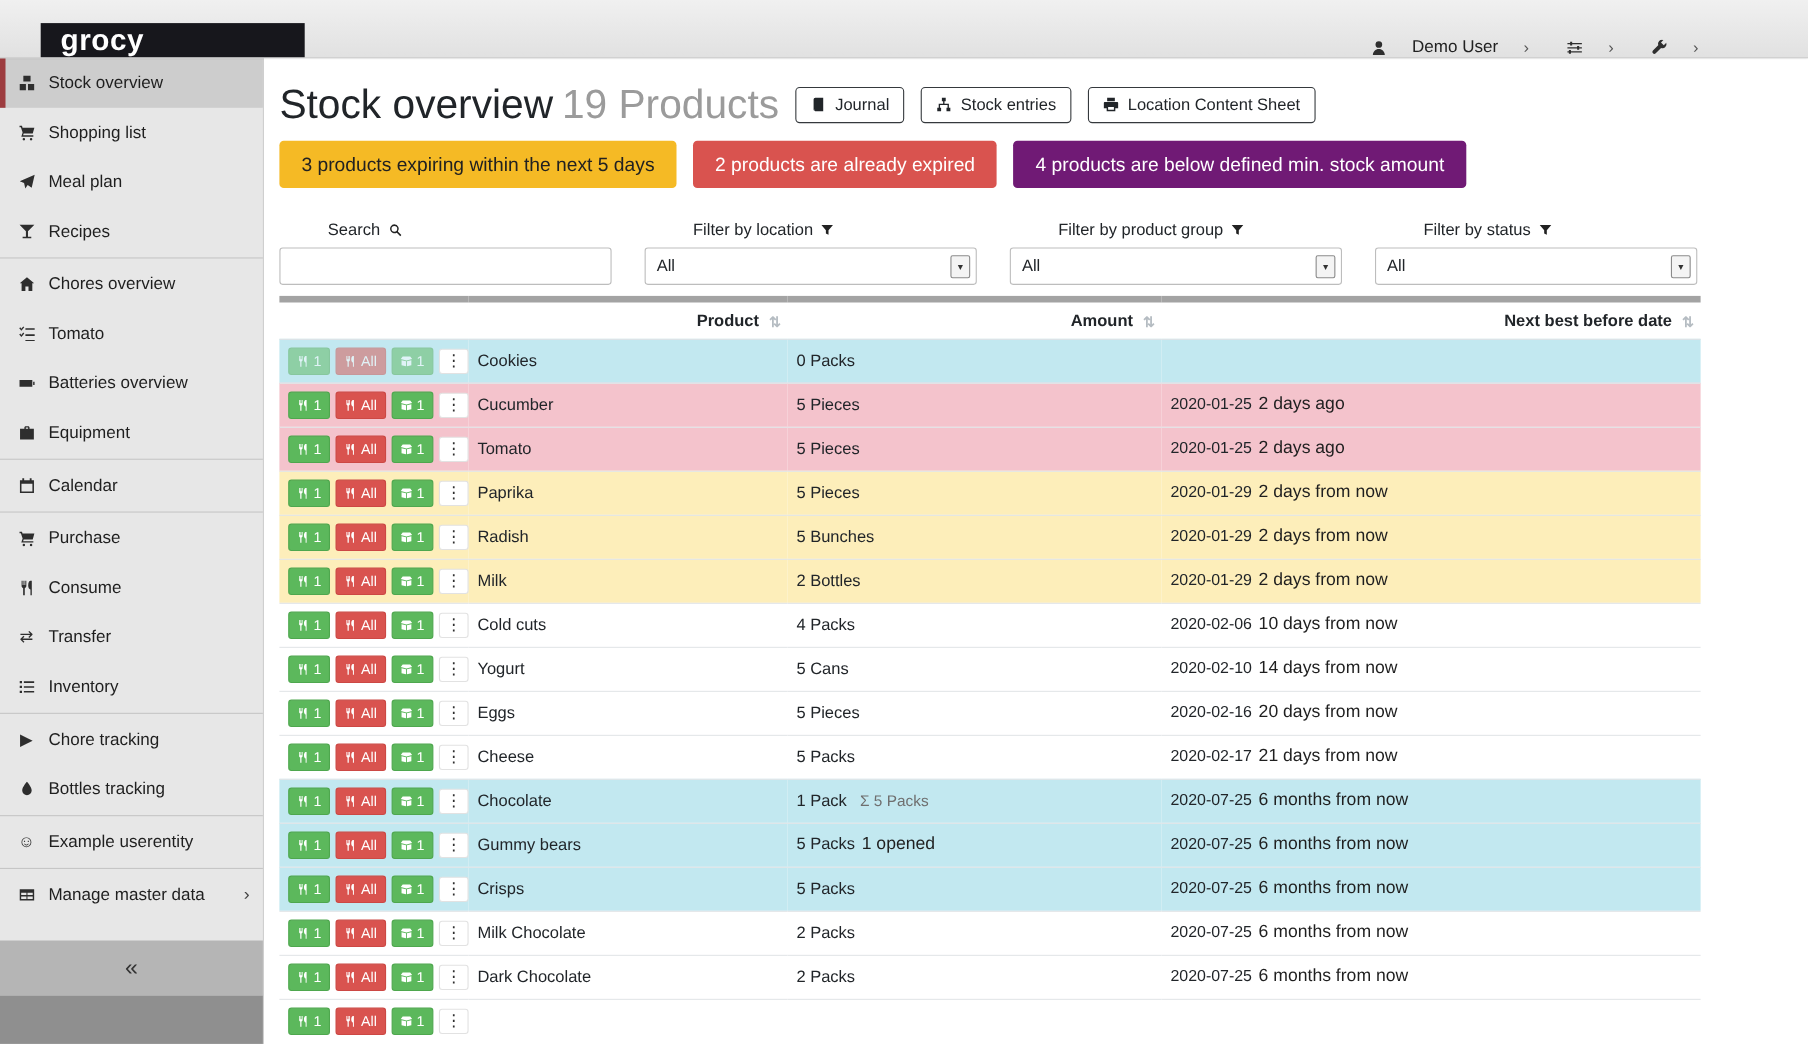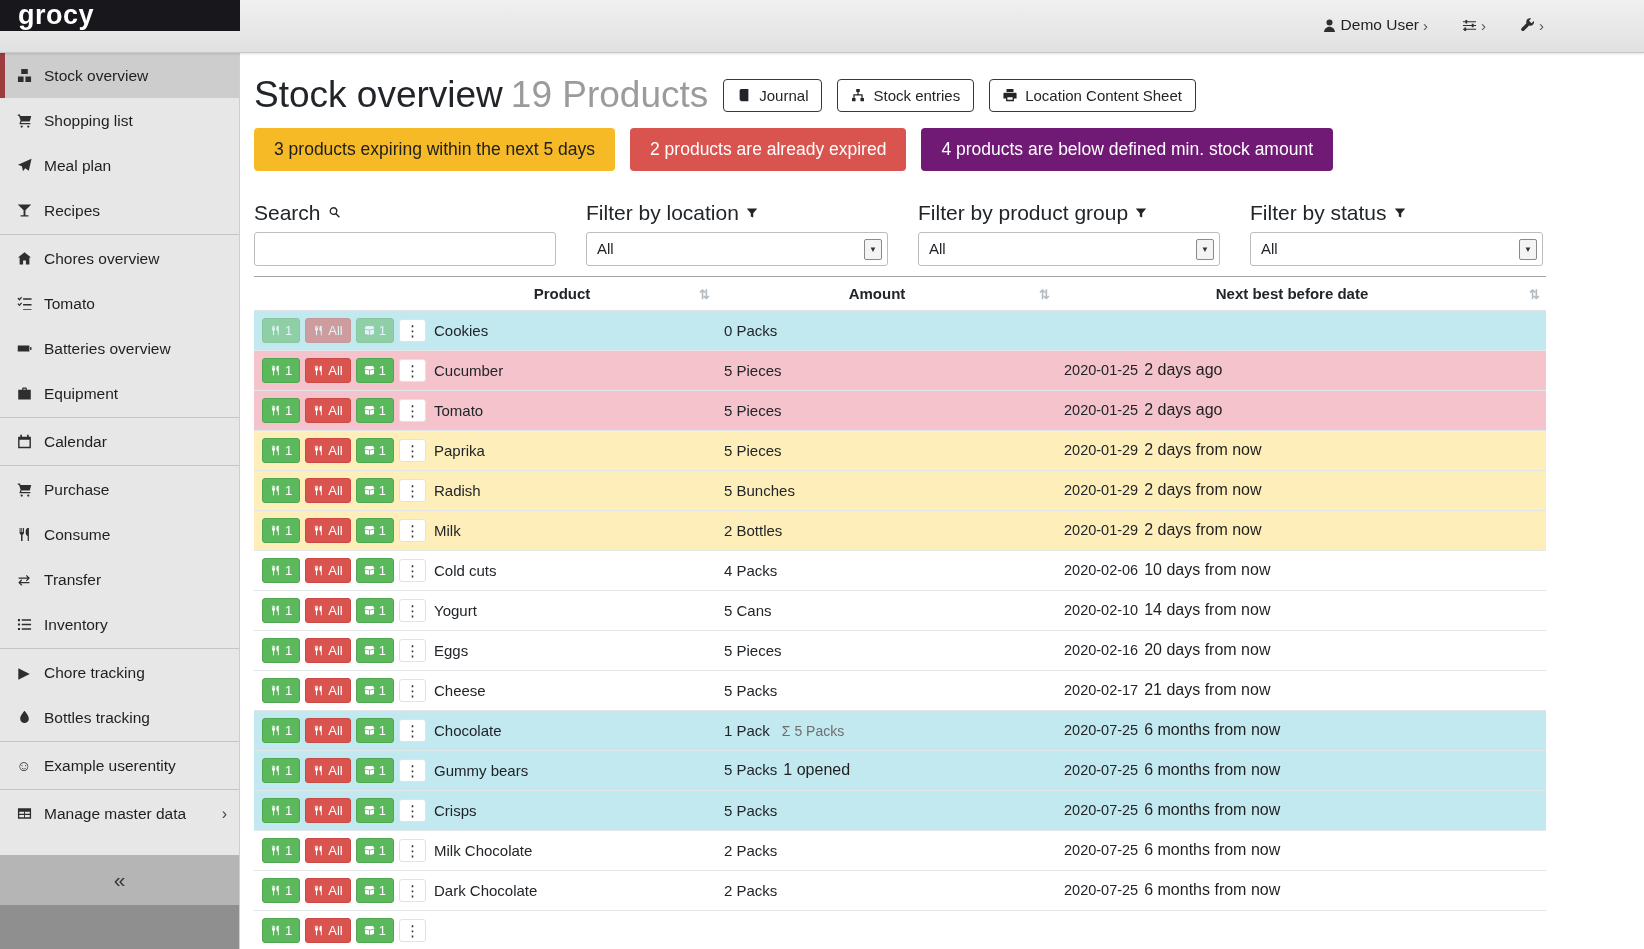--- a/index.html
+++ b/index.html
@@ -1,27 +1,27 @@
 <!DOCTYPE html>
 <html><head>
 <meta charset="utf-8">
 <style>
   * { box-sizing: border-box; margin: 0; padding: 0; }
   html,body { width:1644px; height:949px; overflow:hidden; background:#fff;
               font-family:"Liberation Sans", sans-serif; color:#212529; }
 
   
   .navbar { position:fixed; top:0; left:0; width:1644px; height:53px; z-index:20;
-            display:flex; align-items:flex-start;
+            display:flex; align-items:flex-end;
             background:linear-gradient(#f0f0f0,#e1e1e1); border-bottom:1px solid #c9c9c9;
-            box-shadow:0 1px 2px rgba(0,0,0,.12); }
+            box-shadow:0 1px 2px rgba(0,0,0,.12);padding-left:37px; }
   .logo-block { width:240px; background:#17171c; color:#fff; display:flex; align-items:center;
                 padding-left:18px; font-size:27px; font-weight:bold; letter-spacing:.5px; cursor:pointer; }
   .nav-right { margin-left:auto; display:flex; align-items:center; gap:34px; padding-right:100px; }
-  .nav-group { display:flex; align-items:center; gap:4px; font-size:15.5px; color:#222; cursor:pointer;margin-top:16px; }
+  .nav-group { display:flex; align-items:center; gap:23px; font-size:15.5px; color:#222; cursor:pointer;margin-top:16px; }
   .nav-group .chev { font-size:15px; color:#555; }
   .nav-group .icon { color:#2f2f2f; font-size:15px; }
 
   
   .icon { display:inline-flex; align-items:center; justify-content:center; line-height:1; }
   .icon svg { width:1em; height:1em; fill:currentColor; display:block; }
 
   
   .sidebar { position:fixed; top:53px; left:0; bottom:0; width:240px; background:#e7e7e7;
              border-right:1px solid #cfcfcf; display:flex; flex-direction:column; z-index:10; }
@@ -49,35 +49,35 @@
 
   .banners { display:flex; gap:15px; margin:10px 0 0;text-align:right; }
   .banner { border-radius:4px; padding:11px 20px; font-size:17.5px; cursor:pointer; white-space:nowrap; }
   .banner.warning { background:#f5ba25; color:#212121; }
   .banner.danger  { background:#d9534f; color:#fff; }
   .banner.info    { background:#701a75; color:#fff; }
 
   .filters { display:flex; margin-top:30px; }
   .filter-group { width:332px; flex:none; }
   .filter-group:last-child { width:295px; }
-  .filter-label { display:flex; align-items:center; gap:7px; font-size:21px; margin-bottom:7px; }
+  .filter-label { display:flex; align-items:center; gap:7px; font-size:15px; margin-bottom:7px;margin-left:44px; }
   .filter-label .icon { font-size:12px; color:#222; }
   .control { width:302px; height:34px; border:1px solid #bdbdbd; border-radius:3px; background:#fff;
              font-size:15px; font-family:inherit; padding:0 30px 0 10px; color:#212529; }
   .filter-group:last-child .control { width:293px; }
   .select { display:flex; align-items:center; position:relative; cursor:pointer; }
   .arrow-box { position:absolute; right:5px; top:6px; width:18px; height:21px; border:1px solid #8a8a8a;
                border-radius:2px; display:flex; align-items:center; justify-content:center;
                background:#f4f4f4; }
   .caret { font-size:8px; color:#333; }
 
   
   table { border-collapse:collapse; table-layout:fixed; width:1292px; margin-top:10px; }
-  thead th { text-align:center; font-size:15px; font-weight:bold; color:#212529; padding:8px 26px 8px 8px;
-             border-top:1px solid #a3a3a3; border-bottom:1px solid #dfe3e6; position:relative;
+  thead th { text-align:right; font-size:15px; font-weight:bold; color:#212529; padding:8px 26px 8px 8px;
+             border-top:6px solid #a3a3a3; border-bottom:1px solid #dfe3e6; position:relative;
              cursor:pointer; height:33px;margin-left:40px; }
   th .sort { position:absolute; right:6px; top:10px; color:#b5bcc2; font-size:13px; }
   tbody td { font-size:15px; padding:0 8px; height:40px; border-bottom:1px solid #e3e6e8; }
   tr.info td    { background:#c2e8f0; }
   tr.danger td  { background:#f4c3cc; }
   tr.warning td { background:#fdeeba; }
   tr.partial td { border-bottom:none; }
 
   .actions-cell { display:flex; align-items:center; gap:5px; }
   .btn-sm { display:inline-flex; align-items:center; gap:4px; border-radius:3px; font-size:13px;

